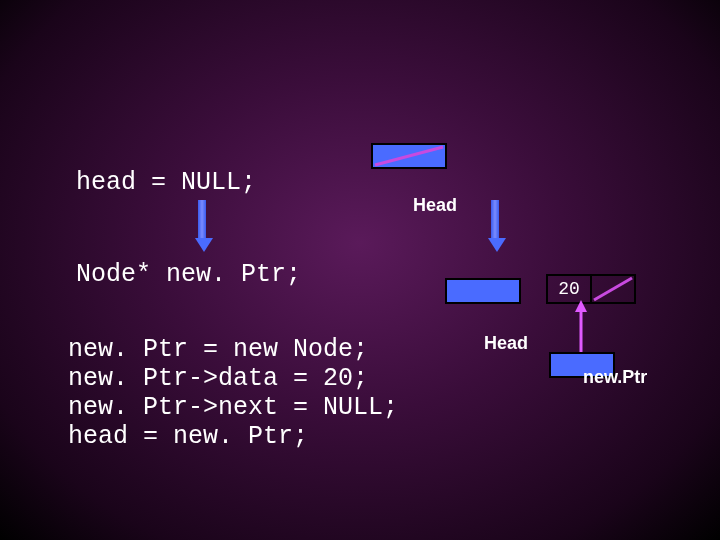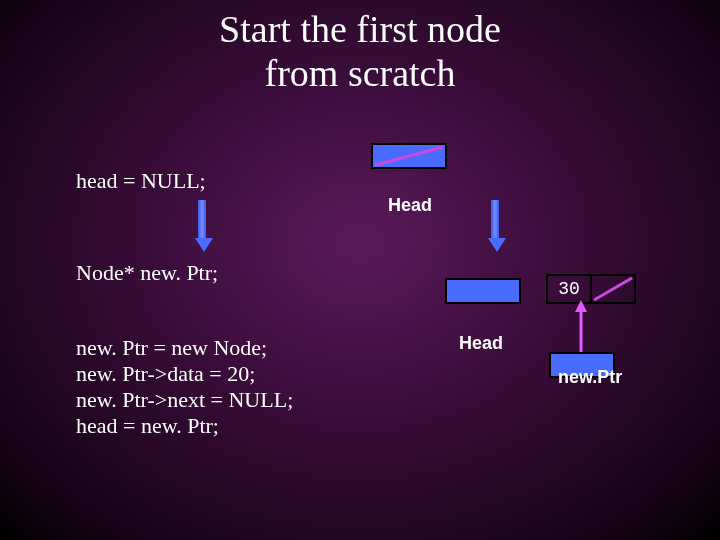--- a/index.html
+++ b/index.html
@@ -9,26 +9,27 @@
     font-family:"Times New Roman",serif;
     color:#fff;
     position:relative;
     overflow:hidden;
   }
   .title{
     position:absolute;top:8px;left:0;width:100%;
     text-align:center;font-size:38px;line-height:1.15;
   }
   .code{
-    font-family:Liberation Serif, serif;font-size:22px;white-space:pre;
+    font-family:Liberation Mono, monospace;font-size:25px;white-space:pre;
     position:absolute;
   }
   .label{
     font-family:Arial,Helvetica,sans-serif;font-weight:bold;font-size:18px;
     position:absolute;
+    margin-left:25px;
   }
   .box{
     position:absolute;background:#4a6bff;border:2px solid #000;
   }
   .arrow-down{
     position:absolute;width:14px;
   }
   .arrow-down .shaft{
     width:8px;height:38px;margin:0 auto;
     background:linear-gradient(to right,#3a5bef 0%,#7a8bff 50%,#3a5bef 100%);
@@ -41,22 +42,21 @@
   .node-cell{
     position:absolute;border:2px solid #000;background:none;
     font-family:"Courier New",monospace;font-size:18px;
     display:flex;align-items:center;justify-content:center;
   }
 </style>
 </head>
 <body>
 
 <div class="title">
-  <span>Start the first node</span><br>
-  <span>from scratch</span>
+  <br>
 </div>
 
 <div class="code" style="left:76px;top:168px">head = NULL;</div>
 
 <div class="box" style="left:371px;top:143px;width:72px;height:22px">
   <svg width="72" height="22" style="display:block">
     <line x1="2" y1="20" x2="70" y2="2" stroke="#c84adf" stroke-width="3"></line>
   </svg>
 </div>
 <div class="label" style="left:388px;top:195px">Head</div>
@@ -69,34 +69,34 @@
 <div class="arrow-down" style="left:488px;top:200px">
   <div class="shaft"></div>
     <div class="head"></div>
 </div>
 
 <div class="code" style="left:76px;top:260px">Node* new. Ptr;</div>
 
 <div class="box" style="left:445px;top:278px;width:72px;height:22px"></div>
 
 <div class="node-cell" style="left:546px;top:274px;width:42px;height:26px">
-  <span>30</span>
+  <span>20</span>
 </div>
 <div class="node-cell" style="left:590px;top:274px;width:42px;height:26px">
   <svg width="42" height="26" style="display:block">
     <line x1="2" y1="24" x2="40" y2="2" stroke="#c84adf" stroke-width="3"></line>
   </svg>
 </div>
 
 <div class="label" style="left:459px;top:333px">Head</div>
 
 <div class="box" style="left:549px;top:352px;width:62px;height:22px"></div>
 <div class="label" style="left:558px;top:367px">new.Ptr</div>
 
 <svg style="position:absolute;left:573px;top:300px;width:16px;height:54px">
   <line x1="8" y1="52" x2="8" y2="8" stroke="#e05aff" stroke-width="3"></line>
   <polygon points="8,0 2,12 14,12" fill="#e05aff"></polygon>
 </svg>
 
-<div class="code" style="left:76px;top:335px">new. Ptr = new Node;
+<div class="code" style="left:68px;top:335px">new. Ptr = new Node;
 new. Ptr-&gt;data = 20;
 new. Ptr-&gt;next = NULL;
 head = new. Ptr;</div>
 
 </body></html>

